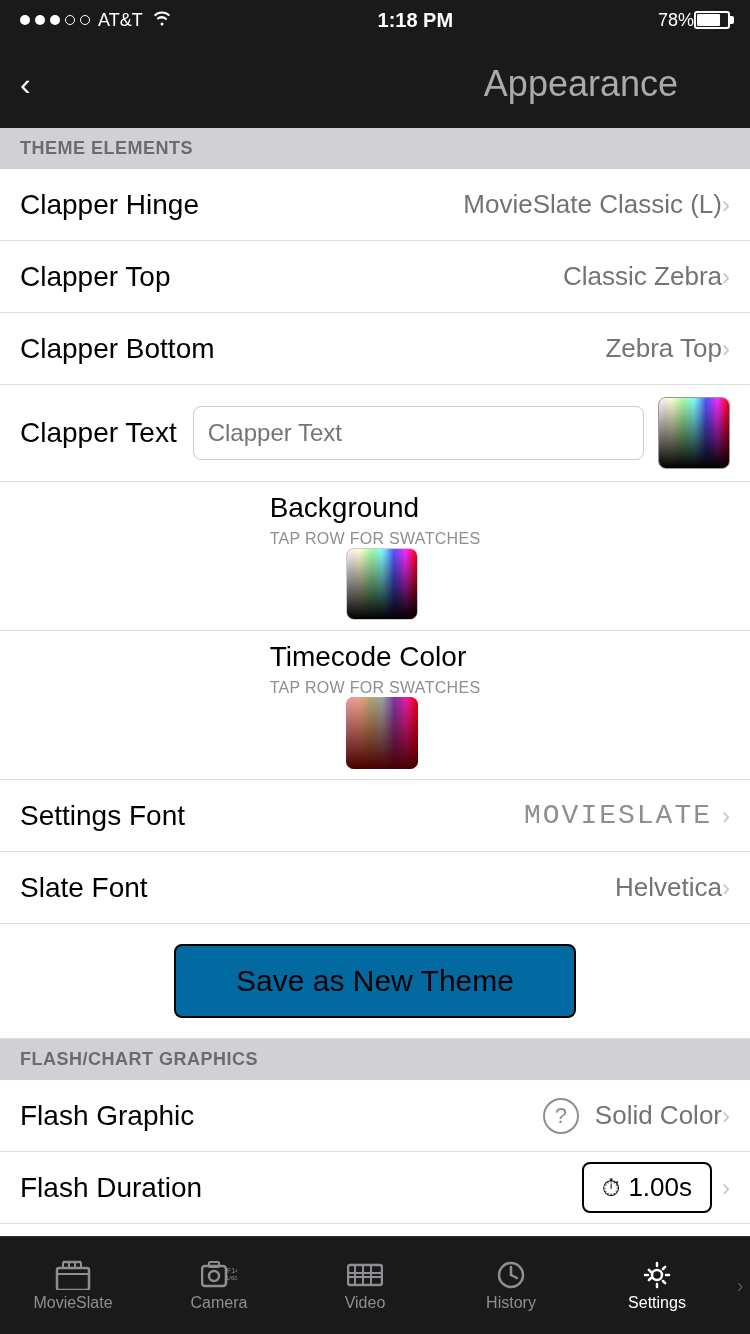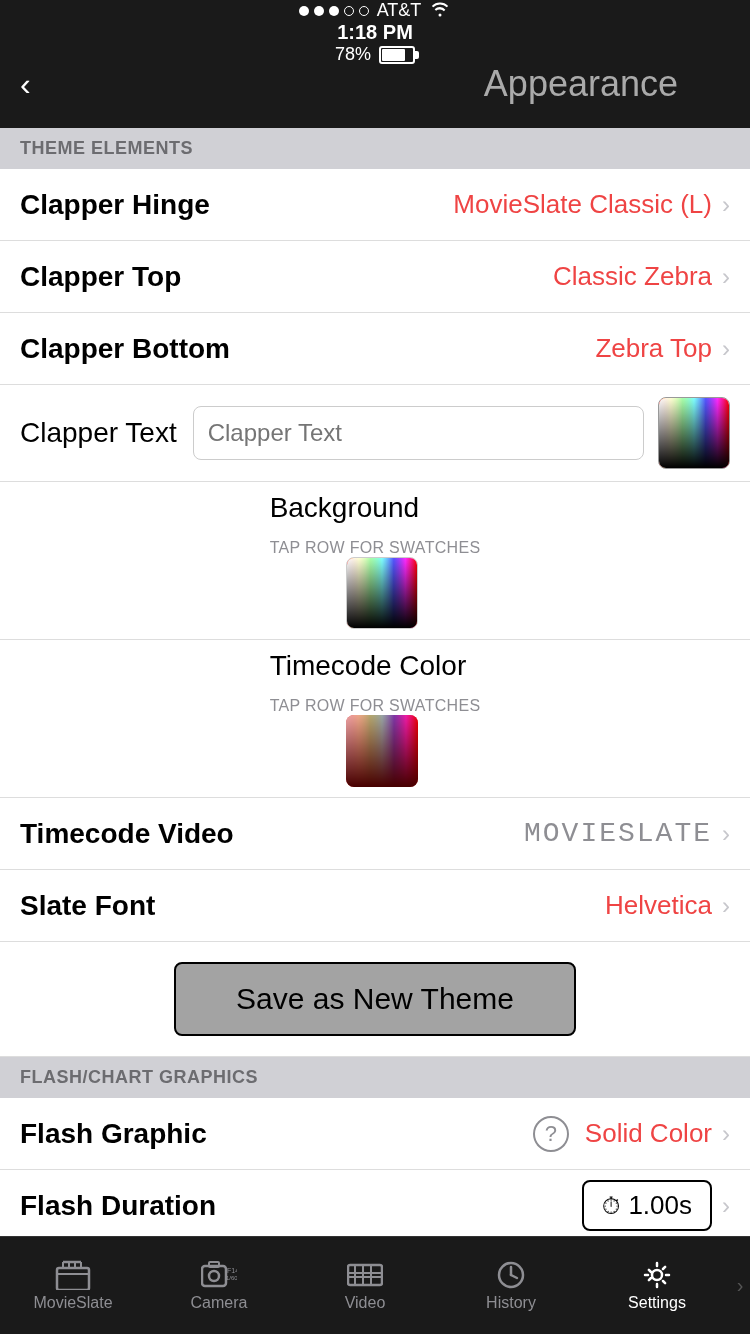--- a/index.html
+++ b/index.html
@@ -16,29 +16,28 @@
     .status-bar {
       height: 40px;
       background: #1a1a1a;
       display: flex;
       align-items: center;
       justify-content: space-between;
       padding: 0 20px;
       color: #fff;
       font-size: 18px;
       font-weight: 500;
-      flex-direction: column;
     }
     .status-left { display: flex; align-items: center; gap: 8px; }
     .status-dots { display: flex; gap: 5px; }
     .dot { width: 10px; height: 10px; border-radius: 50%; background: #fff; }
     .dot.empty { background: transparent; border: 1.5px solid #fff; }
     .wifi-icon { font-size: 16px; }
     .status-center { font-size: 20px; font-weight: 700; }
-    .status-right { display: flex; align-items: center; gap: 8px; font-size: 18px; text-align: right; }
+    .status-right { display: flex; align-items: center; font-size: 18px; text-align: right; }
     .battery {
       display: flex; align-items: center;
       border: 2px solid #fff; border-radius: 3px;
       width: 36px; height: 18px; padding: 1px; position: relative;
     }
     .battery::after {
       content: '';
       position: absolute; right: -6px; top: 50%; transform: translateY(-50%);
       width: 4px; height: 8px; background: #fff; border-radius: 0 2px 2px 0;
     }
@@ -84,27 +83,27 @@
       background: #fff;
       border-bottom: 1px solid #ddd;
       display: flex;
       align-items: center;
       padding: 0 20px;
       min-height: 72px;
     }
     .list-item-label {
       font-size: 28px;
       color: #000;
-      font-weight: 700;
+      font-weight: 400;
       flex: 1;
     }
     .list-item-value {
       font-size: 26px;
-      color: #ef4444;
-      margin-right: 10px;
+      color: #737373;
+      margin-right: 0;
     }
     .chevron {
       color: #c7c7cc;
       font-size: 24px;
     }
 
     
     .clapper-text-row {
       display: flex;
       align-items: center;
@@ -157,21 +156,21 @@
     .color-row-main {
       font-size: 28px;
       color: #000;
       font-weight: 400;
     }
     .color-row-sub {
       font-size: 16px;
       color: #8e8e93;
       letter-spacing: 0.3px;
       text-transform: uppercase;
-      margin-top: 15px;
+      margin-top: 6px;
       text-align: center;
     }
 
     
     .timecode-font-value {
       font-size: 28px;
       color: #8e8e93;
       letter-spacing: 2px;
       font-family: 'Courier New', monospace;
       text-transform: uppercase;
@@ -181,21 +180,21 @@
     .save-btn-row {
       background: #fff;
       display: flex;
       justify-content: center;
       align-items: center;
       padding: 20px;
       border-bottom: 1px solid #ddd;
     }
     .save-btn {
       border: 2px solid #000;
-      background: #a3a3a3;
+      background: #0369a1;
       border-radius: 8px;
       padding: 18px 60px;
       font-size: 30px;
       font-weight: 400;
       cursor: pointer;
     }
 
     
     .flash-help-icon {
       width: 36px;
@@ -360,21 +359,21 @@
     <div class="color-row-labels">
       <div class="color-row-main">Timecode Color</div>
       <div class="color-row-sub">TAP ROW FOR SWATCHES</div>
     </div>
     <div class="color-swatch" style="background: #cc0000; border: none;">
       <div class="spectrum-gradient" style="opacity: 0.65;"></div>
     </div>
   </div>
 
   <div class="list-item">
-    <span class="list-item-label">Timecode Video</span>
+    <span class="list-item-label">Settings Font</span>
     <span class="timecode-font-value">MOVIESLATE</span>
     <span class="chevron" style="margin-left:10px;">›</span>
   </div>
 
   <div class="list-item">
     <span class="list-item-label">Slate Font</span>
     <span class="list-item-value">Helvetica</span>
     <span class="chevron">›</span>
   </div>
 

